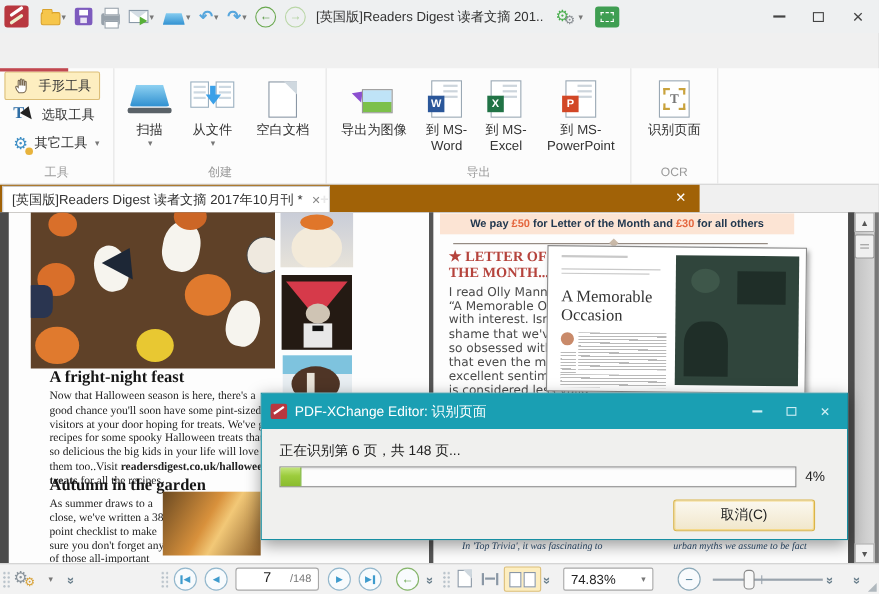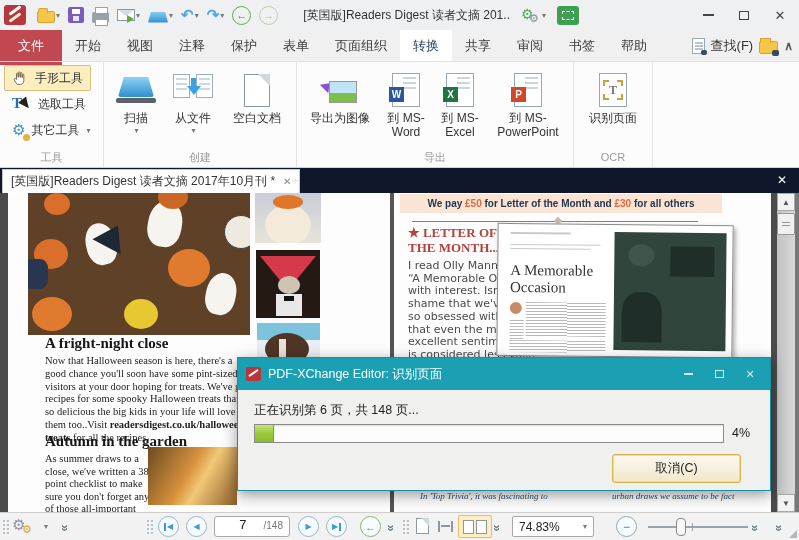--- a/index.html
+++ b/index.html
@@ -22,21 +22,21 @@
   .i-print::before { content:""; position:absolute; top:-5px; left:3px; width:11px; height:5px; background:#fff; border:1px solid #98a2ab; }
   .i-print::after { content:""; position:absolute; bottom:-3px; left:3px; width:11px; height:5px; background:#fff; border:1px solid #98a2ab; }
   .i-mail { width:18px; height:12px; background:#fff; border:1px solid #8a9aa8; position:relative; }
   .i-mail::before { content:""; position:absolute; top:0; left:0; width:0; height:0; border:8px solid transparent; border-top:6px solid #d4dde4; }
   .i-mail::after { content:""; position:absolute; right:-4px; bottom:-3px; width:0; height:0; border:4px solid transparent; border-left:7px solid #58b038; }
   .i-scan-sm { width:20px; height:11px; background:linear-gradient(#85ccf0,#2e8fd0); border-radius:2px 2px 1px 1px; clip-path:polygon(15% 0,85% 0,100% 100%,0 100%); margin-top:4px; }
   .glyph-und { font-size:15px; color:#56a6dd; font-weight:bold; }
   .circ { width:19px; height:19px; border-radius:50%; display:flex; align-items:center; justify-content:center; font-size:11px; }
   .circ.back { border:1.5px solid #69a84e; color:#4f9338; }
   .circ.fwd  { border:1.5px solid #b9d6a6; color:#a9cd94; }
-  .tb-title { font-size:12px; color:#333; margin:0 6px 0 20px; white-space:nowrap; }
+  .tb-title { font-size:12px; color:#333; margin:0 6px 0 4px; white-space:nowrap; }
   .i-gears { position:relative; width:20px; height:18px; }
   .i-gears .g1 { position:absolute; left:0; top:0; font-size:14px; color:#4caf50; }
   .i-gears .g2 { position:absolute; left:8px; top:6px; font-size:11px; color:#8a8f94; }
   .i-fs { width:22px; height:19px; background:#3f9e52; border-radius:3px; display:flex; align-items:center; justify-content:center; margin-left:6px; }
   .i-fs i { display:block; width:12px; height:9px; border:1px dashed #fff; }
   .wctl { width:30px; height:24px; display:flex; align-items:center; justify-content:center; margin-left:4px; color:#444; }
   .wctl .minbar { width:11px; height:2px; background:#444; }
   .wctl .maxbox { width:10px; height:9px; border:1.5px solid #444; }
   .wctl.close { font-size:13px; }
 
@@ -96,21 +96,21 @@
       linear-gradient(#c9a23c,#c9a23c) left top/6px 2px no-repeat,
       linear-gradient(#c9a23c,#c9a23c) left top/2px 6px no-repeat,
       linear-gradient(#c9a23c,#c9a23c) right top/6px 2px no-repeat,
       linear-gradient(#c9a23c,#c9a23c) right top/2px 6px no-repeat,
       linear-gradient(#c9a23c,#c9a23c) left bottom/6px 2px no-repeat,
       linear-gradient(#c9a23c,#c9a23c) left bottom/2px 6px no-repeat,
       linear-gradient(#c9a23c,#c9a23c) right bottom/6px 2px no-repeat,
       linear-gradient(#c9a23c,#c9a23c) right bottom/2px 6px no-repeat; }
 
   
-  .dtabs { position:absolute; left:0; top:168px; width:799px; height:25px; background:#0f172a; }
+  .dtabs { position:absolute; left:0; top:168px; width:636px; height:25px; background:#a16207; }
   .dtab { position:absolute; left:2px; top:1px; height:24px; background:#fff; border:1px solid #c9c9c9; border-bottom:none; display:flex; align-items:center; padding:0 8px; gap:8px; font-size:12px; color:#333; }
   .dtab .x { color:#888; font-size:10px; }
   .newtab { position:absolute; left:286px; top:4px; width:18px; height:17px; color:#e8e8e8; font-size:13px; font-weight:bold; text-align:center; line-height:17px; }
   .dtabs .closeall { position:absolute; right:6px; top:3px; width:22px; height:19px; color:#fff; font-size:12px; text-align:center; line-height:19px; }
 
   
   .docarea { position:absolute; left:0; top:193px; width:799px; height:319px; background:#787878; overflow:hidden; }
   .edgestrip { position:absolute; left:0; top:0; width:8px; height:319px; background:#4b4b4b; }
   .pageL { position:absolute; left:8px; top:0; width:382px; height:319px; background:#fdfdfd; }
   .gutter { position:absolute; left:390px; top:0; width:4px; height:319px; background:#555; }
@@ -247,40 +247,20 @@
         <span class="minbar"></span>
       </div>
     <div class="wctl">
         <span class="maxbox"></span>
       </div>
     <div class="wctl close">
         <span>✕</span>
       </div>
   </div>
 
-  <div class="tabrow">
-    <div class="rtab file">文件</div>
-    <div class="rtab">开始</div>
-    <div class="rtab">视图</div>
-    <div class="rtab">注释</div>
-    <div class="rtab">保护</div>
-    <div class="rtab">表单</div>
-    <div class="rtab">页面组织</div>
-    <div class="rtab sel">转换</div>
-    <div class="rtab">共享</div>
-    <div class="rtab">审阅</div>
-    <div class="rtab">书签</div>
-    <div class="rtab">帮助</div>
-    <div class="findbox">
-      <span class="i-finddoc"></span>
-      <span class="find-label">查找(F)</span>
-      <span class="i-folder2"></span>
-      <span class="collapse">∧</span>
-    </div>
-  </div>
 
   <div class="ribbon">
     <div class="filestub"></div>
     <div class="rgroup" style="width:104px;">
       <div class="ritems col">
         <div class="minibtn hl">
           <svg class="hand-svg" width="17" height="18" viewBox="0 0 24 24">
               <path fill="#fff" stroke="#7a6a52" stroke-width="1.4" d="M7.5 21c-1.8-1.6-4-4.8-4.3-7-.2-1.4 1.2-2 2.2-1l1 1V6.2c0-1.6 2-1.6 2 0v4.6h.8V4.4c0-1.6 2-1.6 2 0v6.4h.8V5.4c0-1.6 2-1.6 2 0v5.8h.8V7.4c0-1.5 1.9-1.5 1.9 0v8.1c0 3.4-2.4 5.5-4.6 5.5z"></path>
             </svg>
           <span>手形工具</span>
@@ -426,21 +406,21 @@
         <span class="blob" style="left:6px;top:46px;width:34px;height:30px;background:#d96f2a;"></span>
         <span class="blob" style="left:140px;top:56px;width:42px;height:38px;background:#e07a2e;"></span>
         <span class="blob" style="left:4px;top:104px;width:40px;height:34px;background:#e07a2e;"></span>
         <span class="blob" style="left:96px;top:106px;width:34px;height:30px;background:#e8c832;"></span>
         <span class="blob" style="left:196px;top:22px;width:34px;height:34px;background:#efe9df;border:1px solid #444;"></span>
         <span class="blob" style="left:16px;top:0;width:26px;height:22px;background:#d96f2a;"></span>
         <span class="blob" style="left:130px;top:-8px;width:30px;height:24px;background:#cc6626;"></span>
         <span class="blob" style="left:-6px;top:66px;width:26px;height:30px;background:#2a3550;border-radius:30%;"></span>
         <span style="position:absolute;left:72px;top:16px;width:0;height:0;border:16px solid transparent;border-bottom:24px solid #1d2736;transform:rotate(28deg);"></span>
       </div>
-      <div class="h-art" style="left:37px;top:142px;font-size:15px;">A fright-night close</div>
+      <div class="h-art" style="left:37px;top:142px;font-size:15px;">A fright-night feast</div>
       <div class="p-art" style="left:37px;top:162px;width:210px;font-size:10.5px;line-height:12.8px;">
         <span>Now that Halloween season is here, there's a good chance you'll soon have some pint-sized visitors at your door hoping for treats. We've got recipes for some spooky Halloween treats that are so delicious the big kids in your life will love them too..Visit </span><b>readersdigest.co.uk/halloween-treats</b><span> for all the recipes.</span>
       </div>
       <div class="h-art" style="left:37px;top:240px;font-size:15px;">Autumn in the garden</div>
       <div class="p-art" style="left:37px;top:260px;font-size:10.5px;line-height:12.6px;white-space:nowrap;">
         <div>As summer draws to a</div>
         <div>close, we've written a 38-</div>
         <div>point checklist to make</div>
         <div>sure you don't forget any</div>
         <div>of those all-important</div>
@@ -495,21 +475,21 @@
         <span class="txt" style="left:28px;top:78px;width:80px;height:34px;"></span>
         <span class="txt" style="left:12px;top:96px;width:14px;height:26px;"></span>
         <span class="txt" style="left:12px;top:116px;width:96px;height:12px;"></span>
         <div class="illus">
           <i style="left:8px;top:60px;width:40px;height:50px;border-radius:40% 40% 0 0;"></i>
           <i style="left:56px;top:14px;width:44px;height:30px;"></i>
           <i style="left:14px;top:12px;width:26px;height:22px;border-radius:50%;background:#3e574a;"></i>
         </div>
       </div>
       <div class="bottomline" style="left:26px;">In 'Top Trivia', it was fascinating to</div>
-      <div class="bottomline" style="left:218px;">urban draws we assume to be fact</div>
+      <div class="bottomline" style="left:218px;">urban myths we assume to be fact</div>
     </div>
     <div class="rsbstrip"></div>
     <div class="vsb">
       <div class="btn up">▲</div>
       <div class="thumb"></div>
       <div class="btn dn">▼</div>
     </div>
 
     <div class="dlg">
       <div class="dlg-title">

